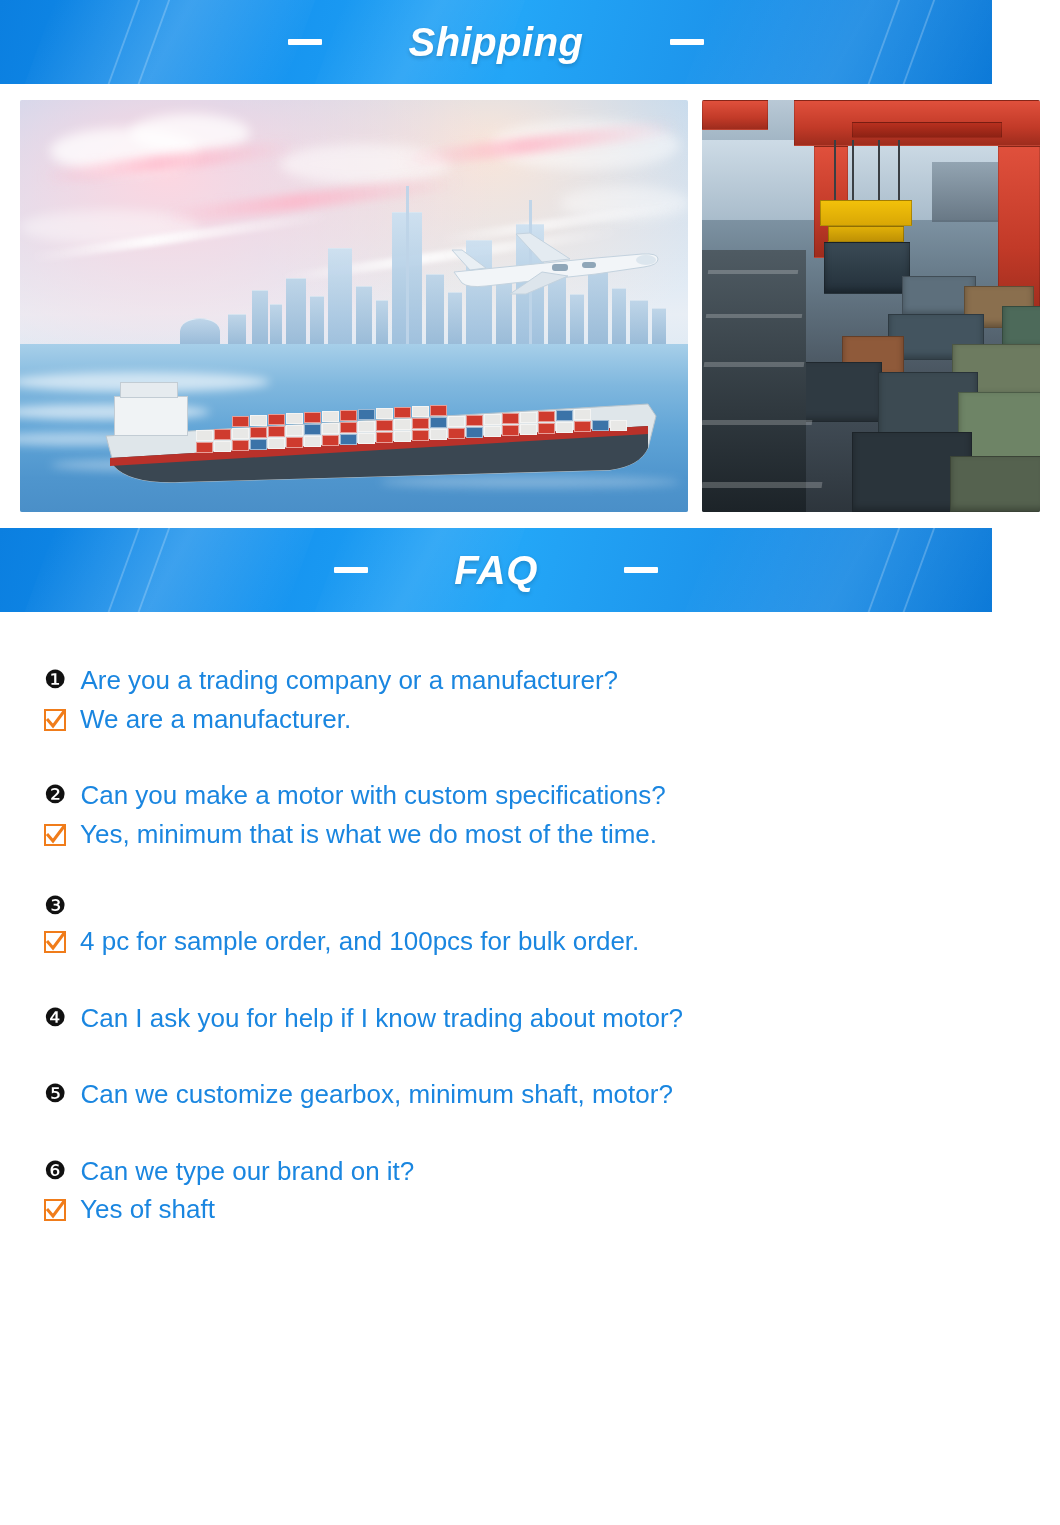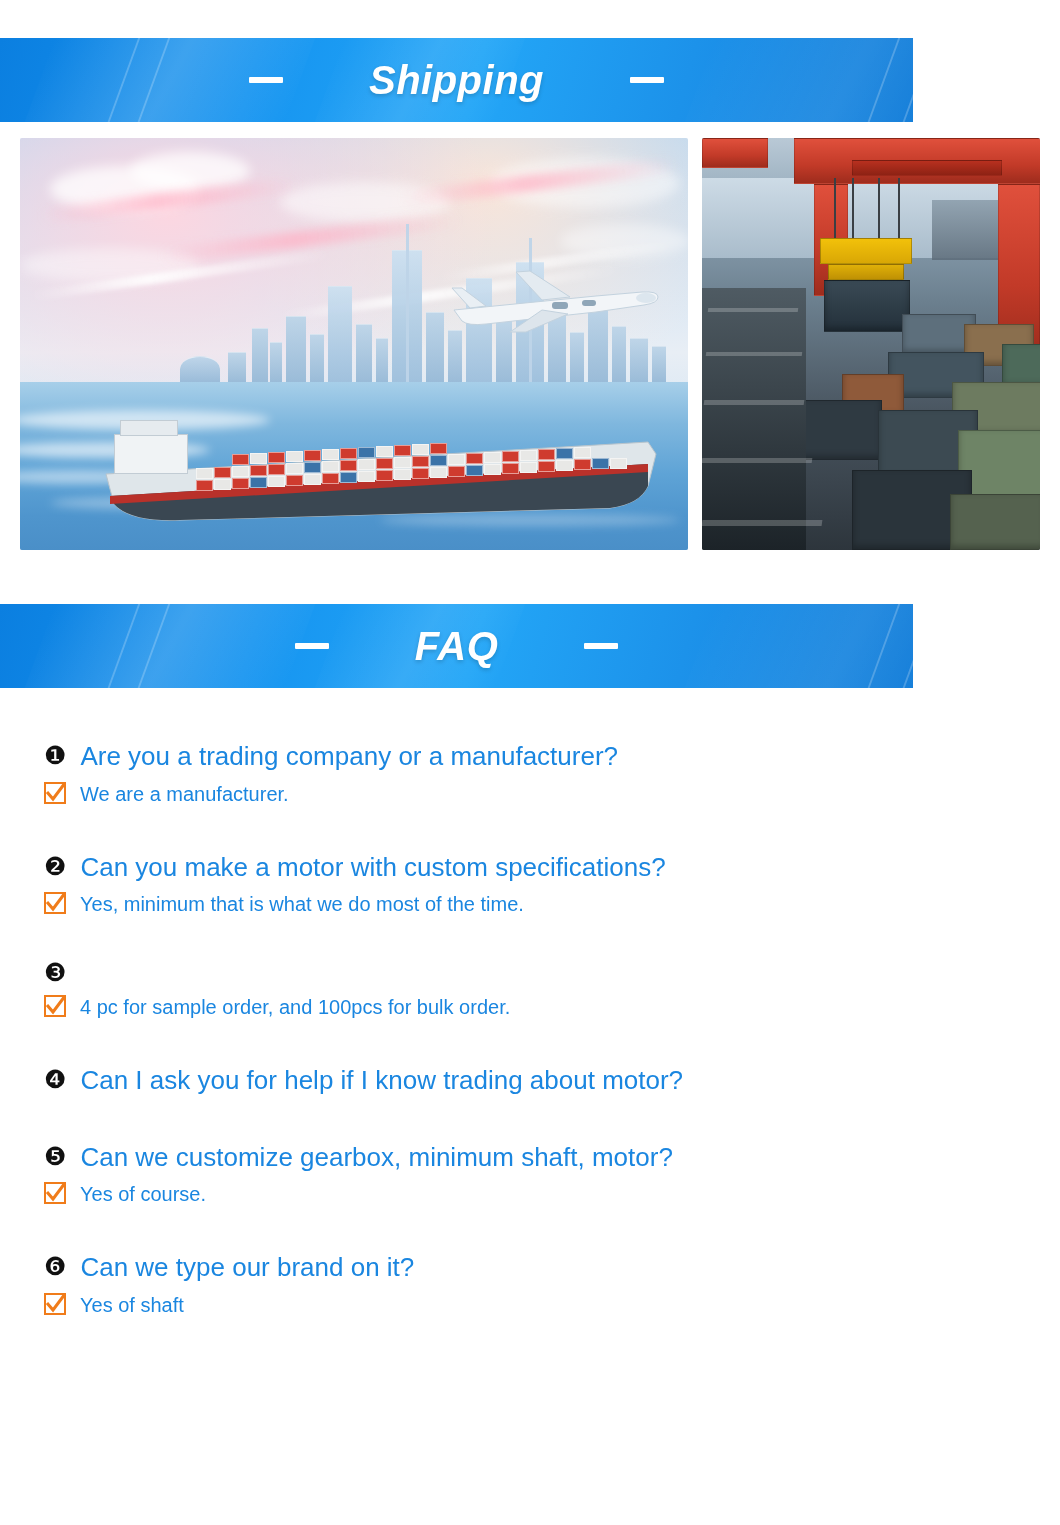--- a/index.html
+++ b/index.html
@@ -13,25 +13,24 @@
   .page {
     position: relative;
     width: 1060px;
     height: 1525px;
     background: #ffffff;
   }
 
   
   .banner {
     position: relative;
-    width: 913px;
+    width: 992px;
     height: 84px;
     background: linear-gradient(105deg, #0b7fe0 0%, #1694f0 28%, #23a6f7 52%, #1b8fe8 78%, #0d7ad8 100%);
     overflow: hidden;
-    margin-top: 38px;
   }
   .banner .shine {
     position: absolute;
     top: 0; bottom: 0;
     width: 260px;
     background: linear-gradient(100deg, rgba(255,255,255,0.0) 0%, rgba(255,255,255,0.18) 50%, rgba(255,255,255,0.0) 100%);
     transform: skewX(-20deg);
   }
   .banner .shine.s1 { left: 40px; }
   .banner .shine.s2 { left: 330px; width: 180px; opacity: 0.6; }
@@ -205,21 +204,21 @@
   .a-check {
     flex: 0 0 auto;
     width: 22px;
     height: 22px;
     position: relative;
     top: 3px;
   }
   .a-check svg { display: block; }
   .a-text {
     color: #1a86e0;
-    font-size: 20px;
+    font-size: 26px;
     line-height: 1.25;
     white-space: nowrap;
   }
 </style>
 </head>
 <body>
 
 <div class="page">
 
   <div class="banner">
@@ -485,29 +484,20 @@
         <span class="q-num">❹</span>
         <span class="q-text">Can I ask you for help if I know trading about motor?</span>
       </div>
     </div>
 
     <div class="faq-item">
       <div class="q-row">
         <span class="q-num">❺</span>
         <span class="q-text">Can we customize gearbox, minimum shaft, motor?</span>
       </div>
-      <div class="a-row">
-        <span class="a-check">
-          <svg width="22" height="22" viewBox="0 0 22 22">
-              <rect x="1" y="1" width="20" height="20" fill="none" stroke="#f07c1a" stroke-width="2"></rect>
-              <path d="M3 10 L9 17 L21 1" fill="none" stroke="#f07c1a" stroke-width="3"></path>
-            </svg>
-        </span>
-        <span class="a-text">Yes of course.</span>
-      </div>
     </div>
 
     <div class="faq-item">
       <div class="q-row">
         <span class="q-num">❻</span>
         <span class="q-text">Can we type our brand on it?</span>
       </div>
       <div class="a-row">
         <span class="a-check">
           <svg width="22" height="22" viewBox="0 0 22 22">

